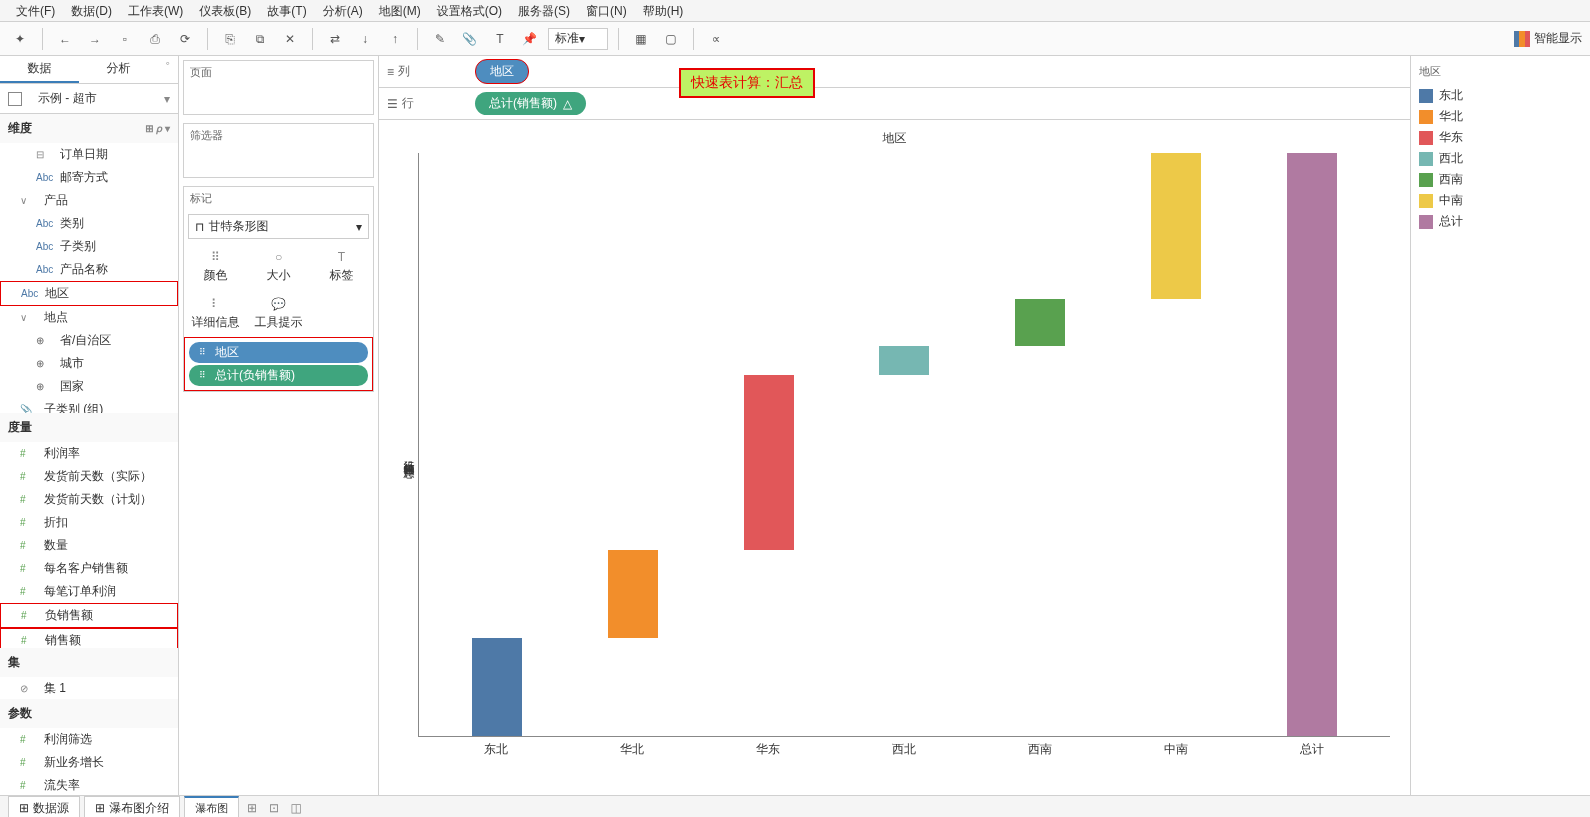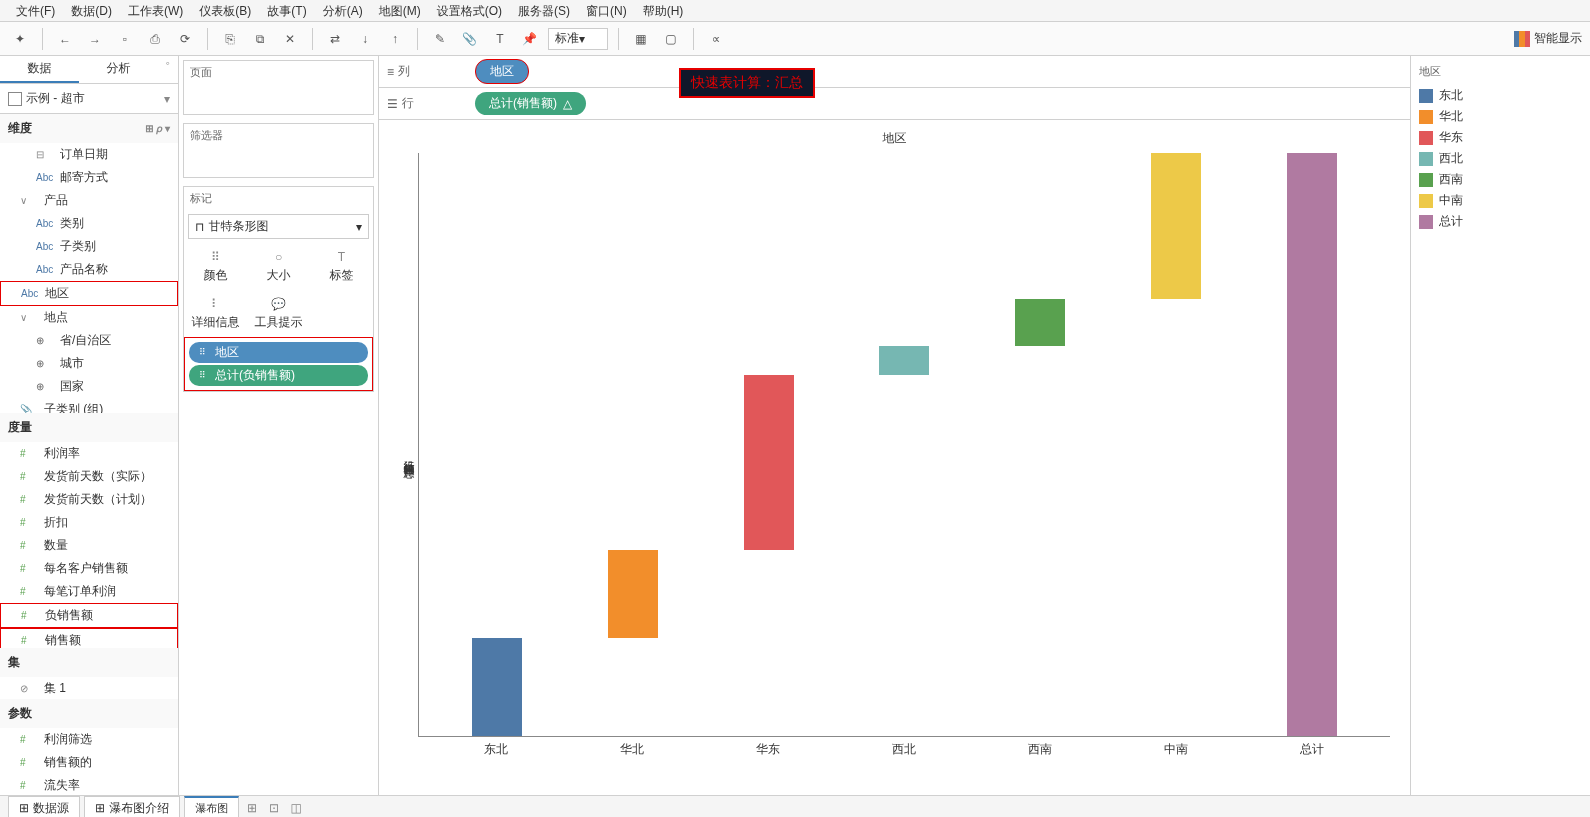--- a/index.html
+++ b/index.html
@@ -14,21 +14,21 @@
 .tb-select { height: 22px; border: 1px solid #ccc; padding: 0 20px 0 6px; background: #fff; display: flex; align-items: center; min-width: 60px; }
 .smart-show { margin-left: auto; display: flex; align-items: center; gap: 4px; cursor: pointer; }
 .color-grid { width: 16px; height: 16px; background: linear-gradient(to right, #4e79a7 0 33%, #f28e2b 33% 66%, #e15759 66% 100%); }
 
 .main { display: flex; height: calc(100vh - 78px); }
 
 .left-panel { width: 179px; border-right: 1px solid #d0d0d0; display: flex; flex-direction: column; overflow: hidden; }
 .tabs { display: flex; border-bottom: 1px solid #d0d0d0; }
 .tab { flex: 1; padding: 4px 8px; text-align: center; cursor: pointer; }
 .tab.active { border-bottom: 2px solid #3b7db8; }
-.datasource { padding: 6px 8px; border-bottom: 1px solid #d0d0d0; display: flex; align-items: center; gap: 4px; }
+.datasource { padding: 6px 8px; border-bottom: 1px solid #d0d0d0; display: flex; align-items: center; gap: 16px; }
 .ds-icon { width: 14px; height: 14px; border: 1px solid #888; }
 
 .section-header { padding: 6px 8px; font-weight: bold; background: #f9f9f9; display: flex; align-items: center; justify-content: space-between; }
 .field-list { overflow-y: auto; }
 .field-item { display: flex; align-items: center; padding: 3px 8px 3px 20px; cursor: pointer; gap: 6px; white-space: nowrap; }
 .field-item.indent { padding-left: 36px; }
 .field-icon { width: 18px; font-size: 10px; color: #888; text-align: left; }
 .abc { color: #4e79a7; }
 .num { color: #59a14f; }
 .geo { color: #666; }
@@ -48,21 +48,21 @@
 .pill.blue { background: #4e8dbf; }
 .pill.green { background: #3fa57e; }
 .pill-icon { width: 12px; height: 12px; font-size: 9px; }
 
 .viz-area { flex: 1; display: flex; flex-direction: column; position: relative; }
 .shelf-row { display: flex; align-items: center; border-bottom: 1px solid #d0d0d0; height: 32px; padding: 0 8px; gap: 8px; }
 .shelf-label { width: 80px; color: #666; display: flex; align-items: center; gap: 4px; }
 .shelf-pills { display: flex; gap: 4px; }
 .shelf-pill { border-radius: 12px; padding: 3px 14px; color: #fff; font-size: 11px; display: flex; align-items: center; gap: 6px; }
 
-.annotation { position: absolute; border: 2px solid #e60000; color: #e60000; padding: 4px 10px; font-size: 14px; background: #0f172a; }
+.annotation { position: absolute; border: 2px solid #e60000; color: #e60000; padding: 4px 10px; font-size: 14px; background: #bef264; }
 
 .chart-container { flex: 1; padding: 10px 20px; position: relative; }
 .chart-title { text-align: center; font-size: 17px; font-weight: 400; margin-bottom: 4px; }
 .chart-subtitle { text-align: center; font-size: 12px; color: #333; margin-bottom: 6px; }
 .chart-plot { display: flex; height: calc(100% - 50px); }
 .y-axis-label { writing-mode: vertical-rl; text-align: center; font-size: 11px; color: #333; padding: 0 2px; }
 .y-axis { display: flex; flex-direction: column; justify-content: space-between; text-align: right; padding: 0 6px; font-size: 11px; color: #666; }
 .plot-area { flex: 1; position: relative; border-left: 1px solid #888; border-bottom: 1px solid #888; }
 .bars { display: flex; height: 100%; align-items: flex-end; justify-content: space-around; padding: 0 10px; }
 .bar-wrap { width: 56px; display: flex; flex-direction: column; align-items: center; height: 100%; position: relative; }
@@ -250,21 +250,21 @@
     <div class="section-header">
         <span>参数</span>
       </div>
     <div class="field-list" id="params-list">
         <div class="field-item">
           <span class="field-icon num">#</span>
           <span>利润筛选</span>
         </div>
         <div class="field-item">
           <span class="field-icon num">#</span>
-          <span>销售额的</span>
+          <span>新业务增长</span>
         </div>
         <div class="field-item">
           <span class="field-icon num">#</span>
           <span>流失率</span>
         </div>
       </div>
   </div>
 
   <div class="cards-panel">
     <div class="card">

